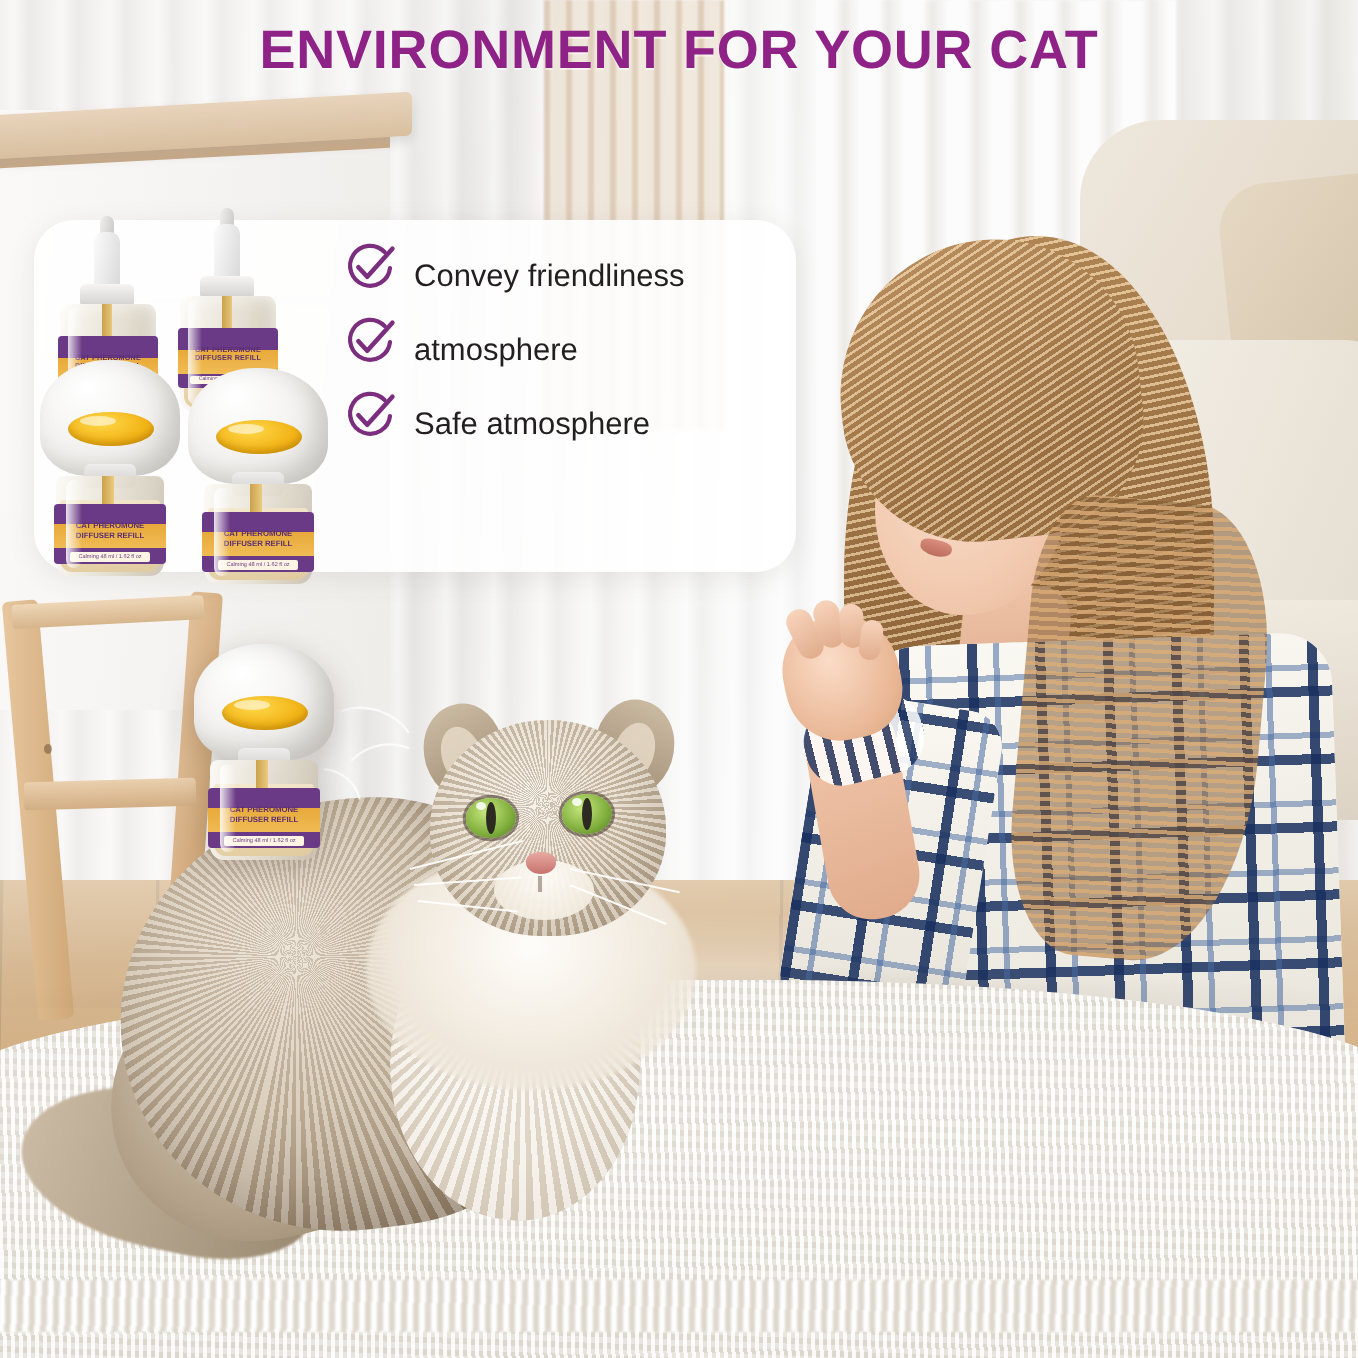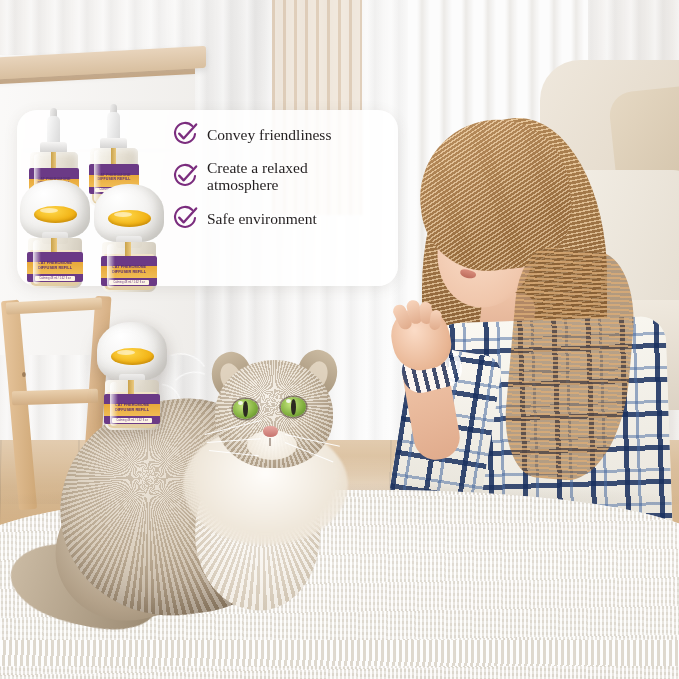--- a/index.html
+++ b/index.html
@@ -289,21 +289,21 @@
   .diffuser .gloss{position:absolute;left:13px;top:60px;width:8px;height:44px;
     background:linear-gradient(90deg,rgba(255,255,255,.85),rgba(255,255,255,0));border-radius:4px;}
 
   
   .hero-prod{position:absolute;left:97px;top:322px;width:70px;height:108px;
     filter:drop-shadow(0 4px 8px rgba(80,65,50,.25));}
   .hero-prod .dome{box-shadow:inset -7px -5px 14px rgba(150,145,138,.4);}
 
   
   .features{position:absolute;left:172px;top:120px;width:218px;}
-  .feat{display:flex;align-items:center;margin-bottom:10px;font-family:Liberation Serif, serif;}
+  .feat{display:flex;align-items:flex-end;margin-bottom:10px;}
   .feat:nth-child(3){margin-bottom:7px;}
   .chk{flex:0 0 auto;width:26px;height:26px;margin-right:9px;margin-top:1px;}
   .feat-txt{font-size:15.5px;color:#231f20;line-height:1.12;padding-top:2px;font-weight:normal;}
   .feat-txt .l2{display:block;}
 </style>
 </head>
 <body>
 
 <div id="stage">
 
@@ -430,20 +430,21 @@
         <span>DIFFUSER REFILL</span>
       </div>
       <div class="l2">
         <span>Calming  48 ml / 1.62 fl oz</span>
       </div>
     </div>
     <div class="gloss"></div>
   </div>
 
   <div class="headline">
+    <span class="hl">ENVIRONMENT FOR YOUR CAT</span>
   </div>
 
   <div class="card"></div>
 
   <div class="prod-cluster">
 
     <div class="refill" style="left:6px;top:26px;">
       <div class="wick-tip"></div>
       <div class="wick"></div>
       <div class="collar"></div>
@@ -538,31 +539,30 @@
 
 
     <div class="feat">
       <span class="chk">
         <svg viewBox="0 0 26 26" width="26" height="26">
           <path d="M20.3 5.0 A10 10 0 1 0 23 13" fill="none" stroke="#7B2D7E" stroke-width="2.1" stroke-linecap="round"></path>
           <path d="M7.2 12.6 L11.6 17.4 L24.2 3.4" fill="none" stroke="#7B2D7E" stroke-width="2.3" stroke-linecap="round" stroke-linejoin="round"></path>
         </svg>
       </span>
       <span class="feat-txt">
-        <span>Create a relaxed</span>
         <span class="l2">atmosphere</span>
       </span>
     </div>
 
     <div class="feat">
       <span class="chk">
         <svg viewBox="0 0 26 26" width="26" height="26">
           <path d="M20.3 5.0 A10 10 0 1 0 23 13" fill="none" stroke="#7B2D7E" stroke-width="2.1" stroke-linecap="round"></path>
           <path d="M7.2 12.6 L11.6 17.4 L24.2 3.4" fill="none" stroke="#7B2D7E" stroke-width="2.3" stroke-linecap="round" stroke-linejoin="round"></path>
         </svg>
       </span>
       <span class="feat-txt">
-        <span>Safe environment</span>
+        <span>Safe atmosphere</span>
       </span>
     </div>
   </div>
 
 </div>
 
 </body></html>

